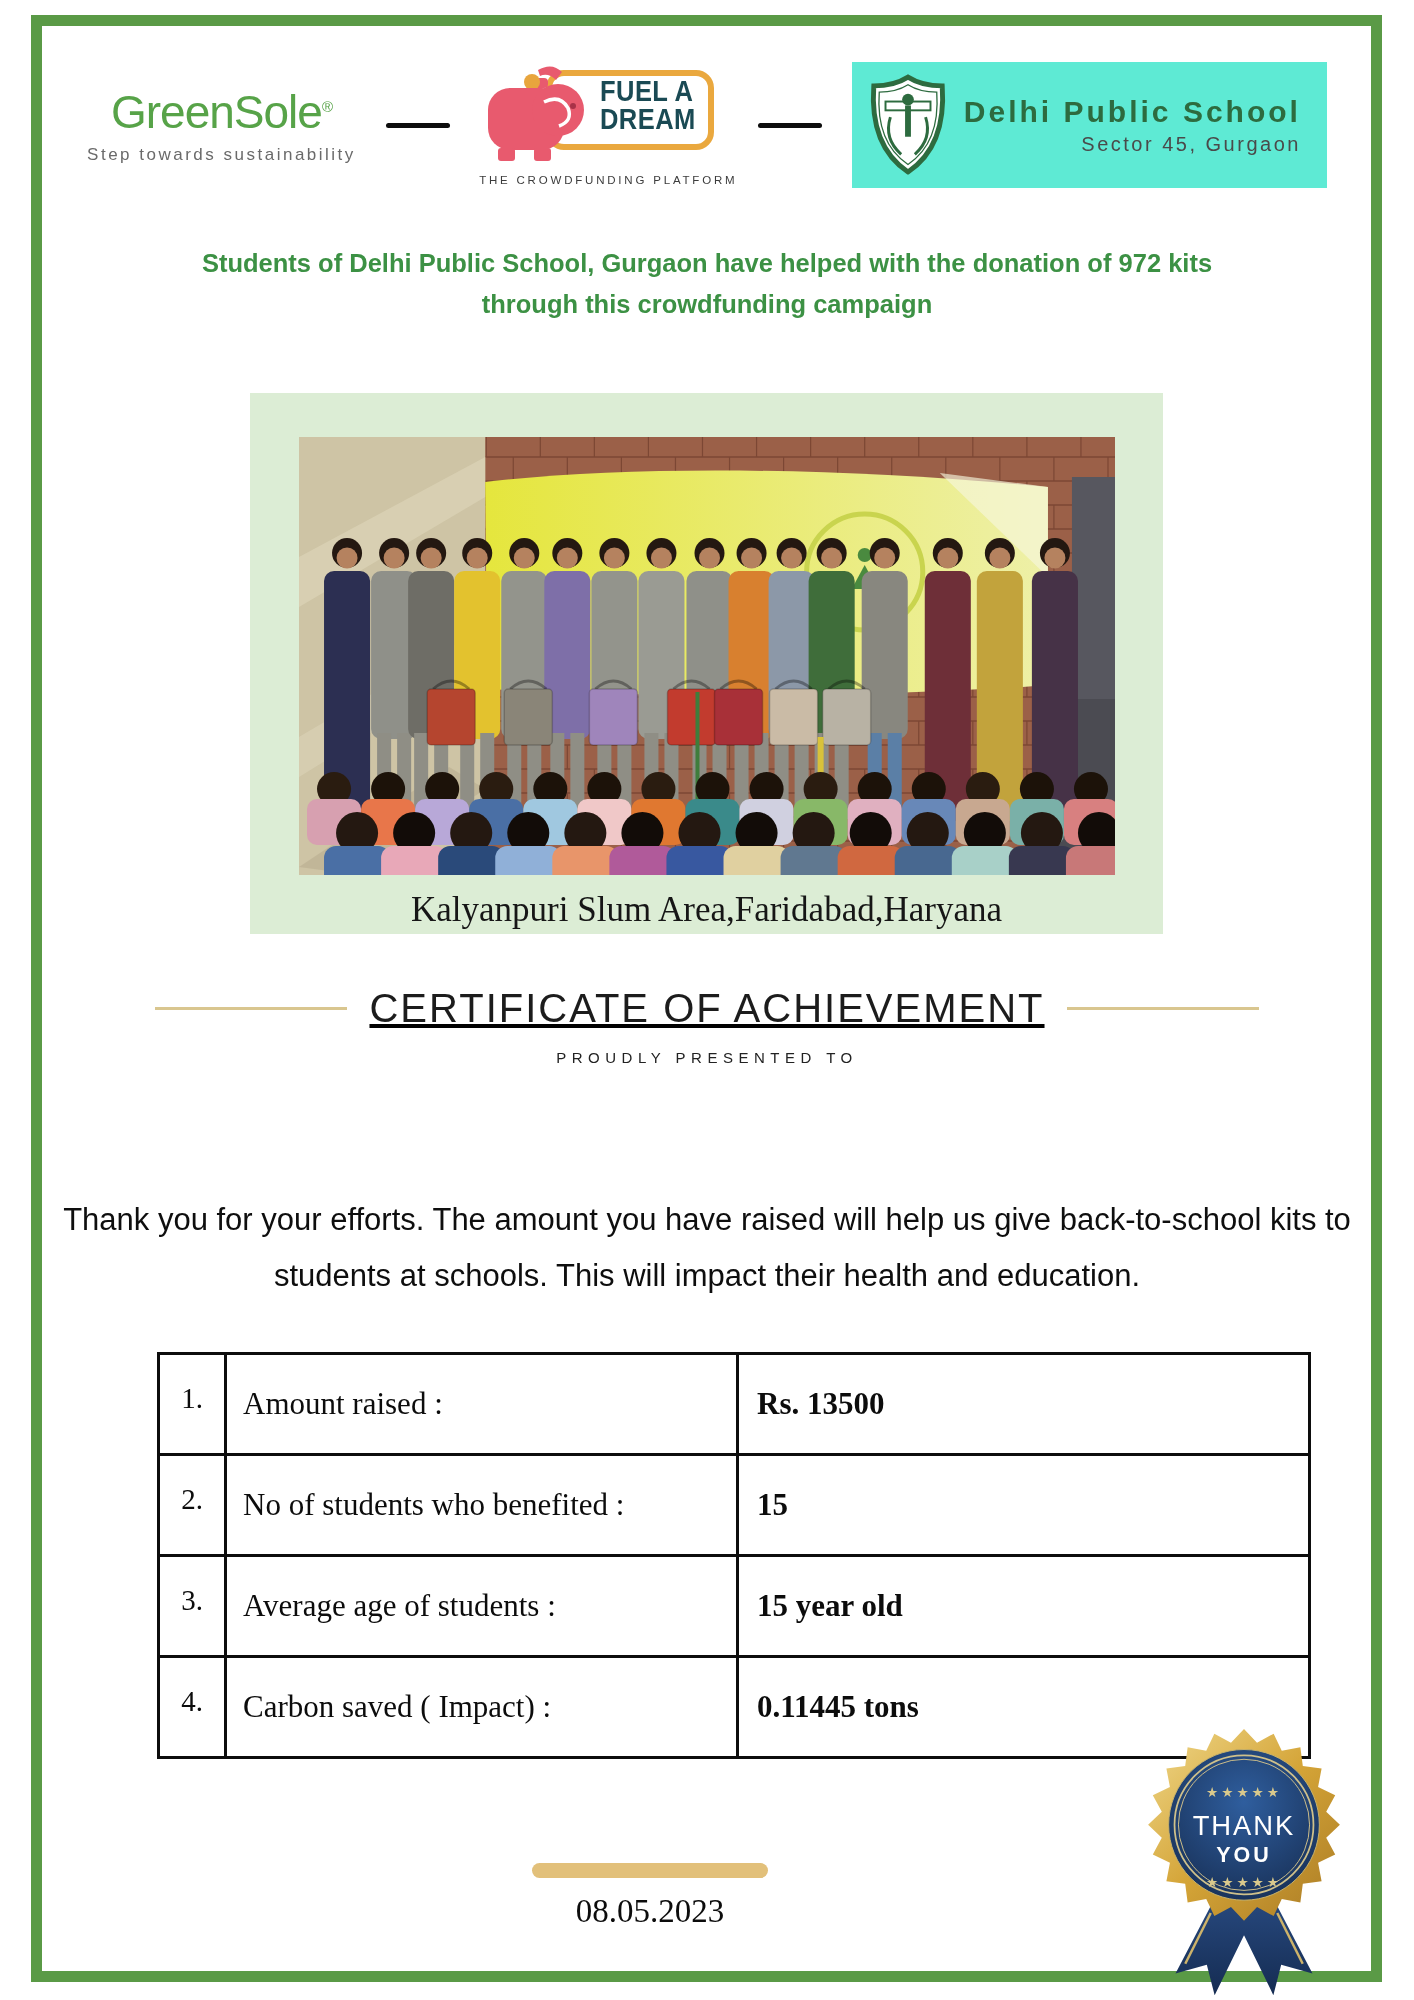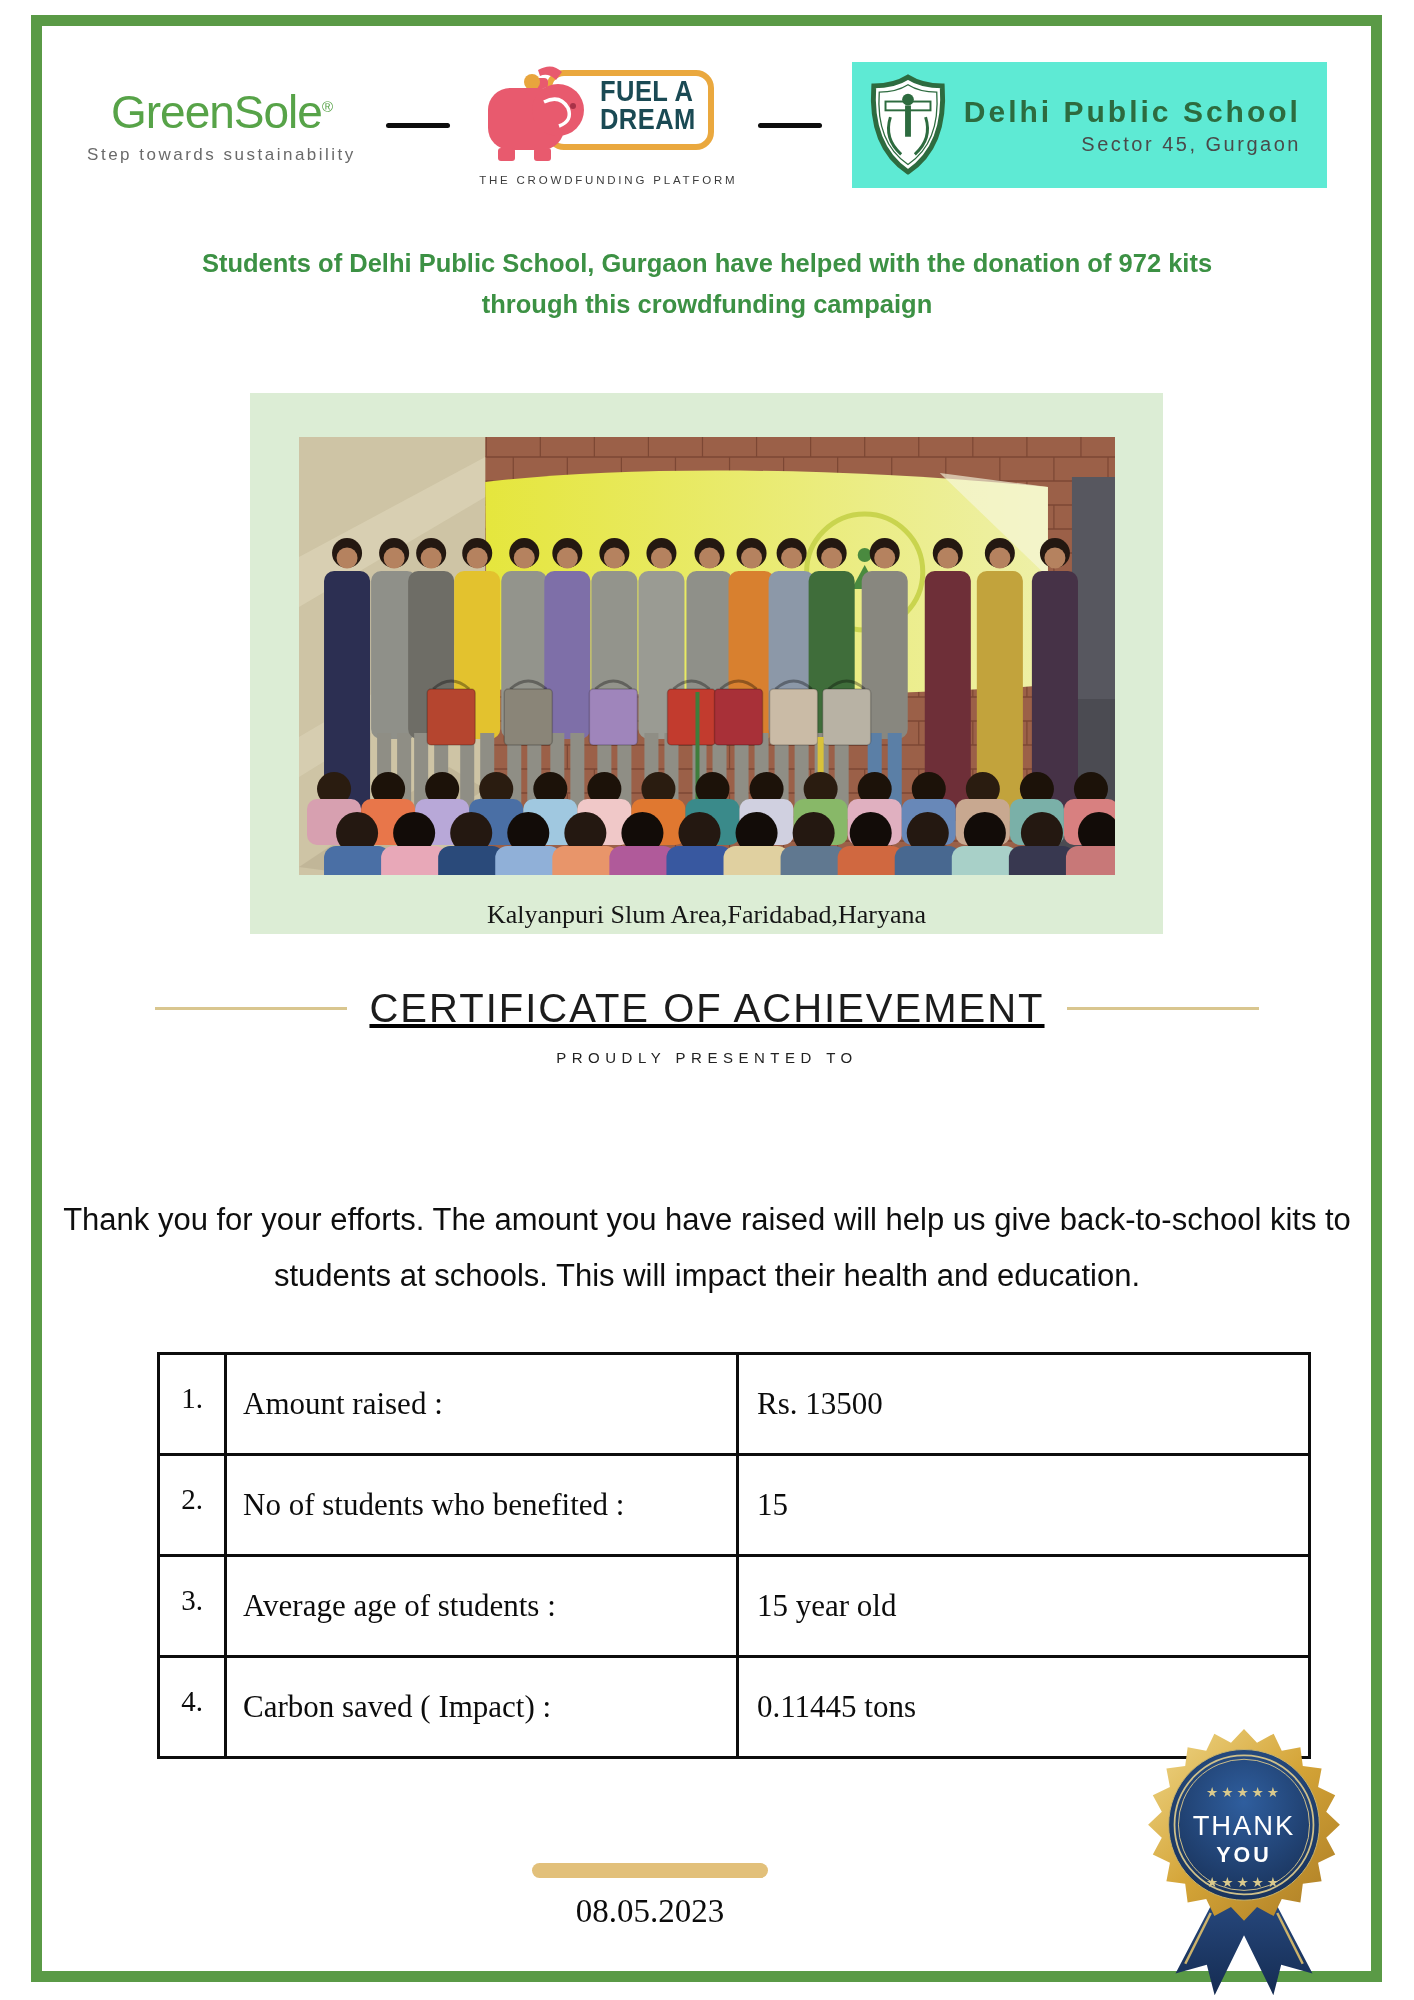--- a/index.html
+++ b/index.html
@@ -33,41 +33,41 @@
   .dps-sub{margin-top:4px;font-size:20px;letter-spacing:2.5px;color:#4a4a4a;}
 
   
   .headline{top:243px;left:157px;width:1100px;text-align:center;
             font-size:25.5px;font-weight:700;color:#3c9144;line-height:1.6;}
 
   
   .photo-card{top:393px;left:250px;width:913px;height:541px;background:#dcedd5;}
   .photo-svg{position:absolute;top:44px;left:49px;width:816px;height:438px;display:block;}
   .caption{position:absolute;left:0;bottom:4px;width:100%;text-align:center;
-           font-family:"Liberation Serif",serif;font-size:26px;color:#161616;}
+           font-family:"Liberation Serif",serif;font-size:35px;color:#161616;}
 
   
   .title-row{top:986px;left:155px;width:1104px;display:flex;align-items:center;gap:22px;text-decoration:underline;}
   .gold-line{flex:1;height:3px;background:#d9c68f;}
   .cert-title{font-size:40px;letter-spacing:2px;color:#1c1c1c;white-space:nowrap;}
   .presented{top:1049px;left:0;width:100%;text-align:center;font-size:15px;
              letter-spacing:5.5px;color:#222222;}
   .recipient{top:1070px;left:0;width:100%;text-align:center;}
   .recipient span{display:inline-block;font-size:72px;font-weight:700;color:#4d9e44;
                   letter-spacing:1px;transform:scaleX(.88);}
   .message{top:1192px;left:60px;width:1294px;text-align:center;
            font-family:Liberation Sans, sans-serif;font-size:31px;line-height:1.82;color:#0e0e0e;}
 
   
   .info-table{top:1352px;left:157px;border-collapse:collapse;
               font-family:"Liberation Serif",serif;font-size:31px;color:#0c0c0c;}
   .info-table td{border:3px solid #0d0d0d;height:85px;vertical-align:middle;background:#ffffff;}
   .td-num{width:62px;text-align:center;font-size:29px;padding-bottom:12px;}
   .td-label{width:492px;padding-left:16px;}
-  .td-value{width:550px;padding-left:18px;}
+  .td-value{width:550px;padding-left:18px;font-weight:bold;}
 
   
   .gold-bar{top:1863px;left:532px;width:236px;height:15px;border-radius:8px;background:#e2c07a;}
   .date{top:1893px;left:0;width:1300px;text-align:center;
         font-family:"Liberation Serif",serif;font-size:33px;color:#0c0c0c;}
   .badge{top:1727px;left:1146px;width:196px;height:274px;z-index:3;}
   .b-stars{font-size:14px;letter-spacing:3px;fill:#d9c98c;font-family:"Liberation Sans",sans-serif;}
   .b-thank{font-size:28px;letter-spacing:2px;fill:#ffffff;font-family:"Liberation Sans",sans-serif;}
   .b-you{font-size:22px;font-weight:700;letter-spacing:3px;fill:#ffffff;font-family:"Liberation Sans",sans-serif;}
 </style>

